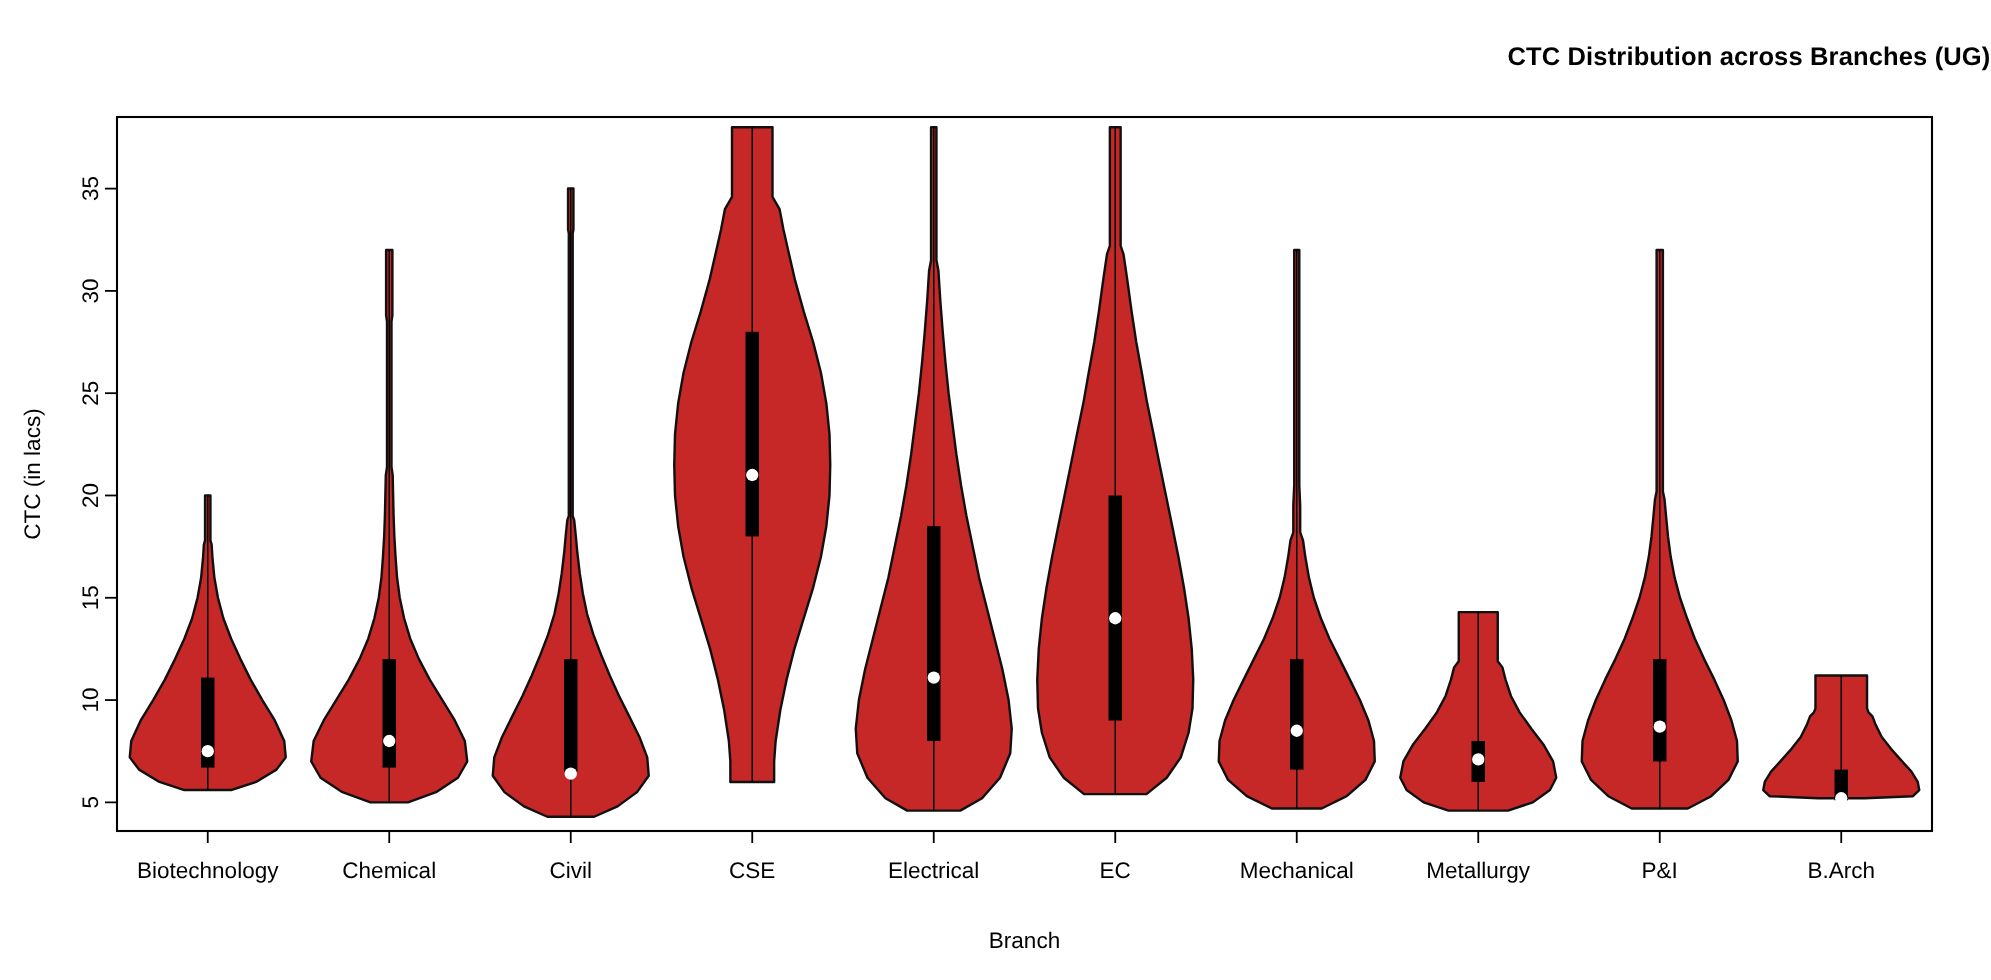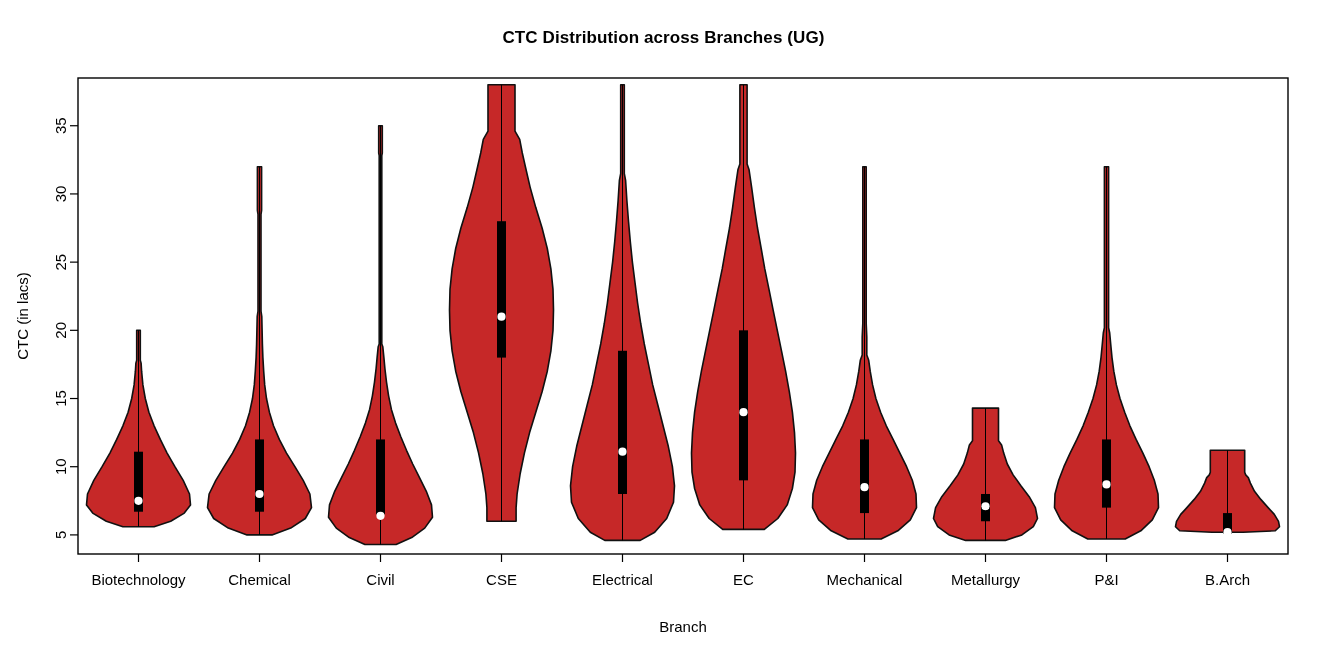--- a/index.html
+++ b/index.html
@@ -16,21 +16,21 @@
     width: 1327px;
     height: 653px;
     background: #ffffff;
     overflow: hidden;
   }
   #chart-title {
     position: absolute;
     left: 0;
     top: 28px;
     width: 1327px;
-    text-align: center;
+    text-align: right;
     font-size: 17px;
     font-weight: bold;
     letter-spacing: 0.1px;
   }
   #plot-svg {
     position: absolute;
     left: 0;
     top: 0;
   }
   .axis-tick-label {

